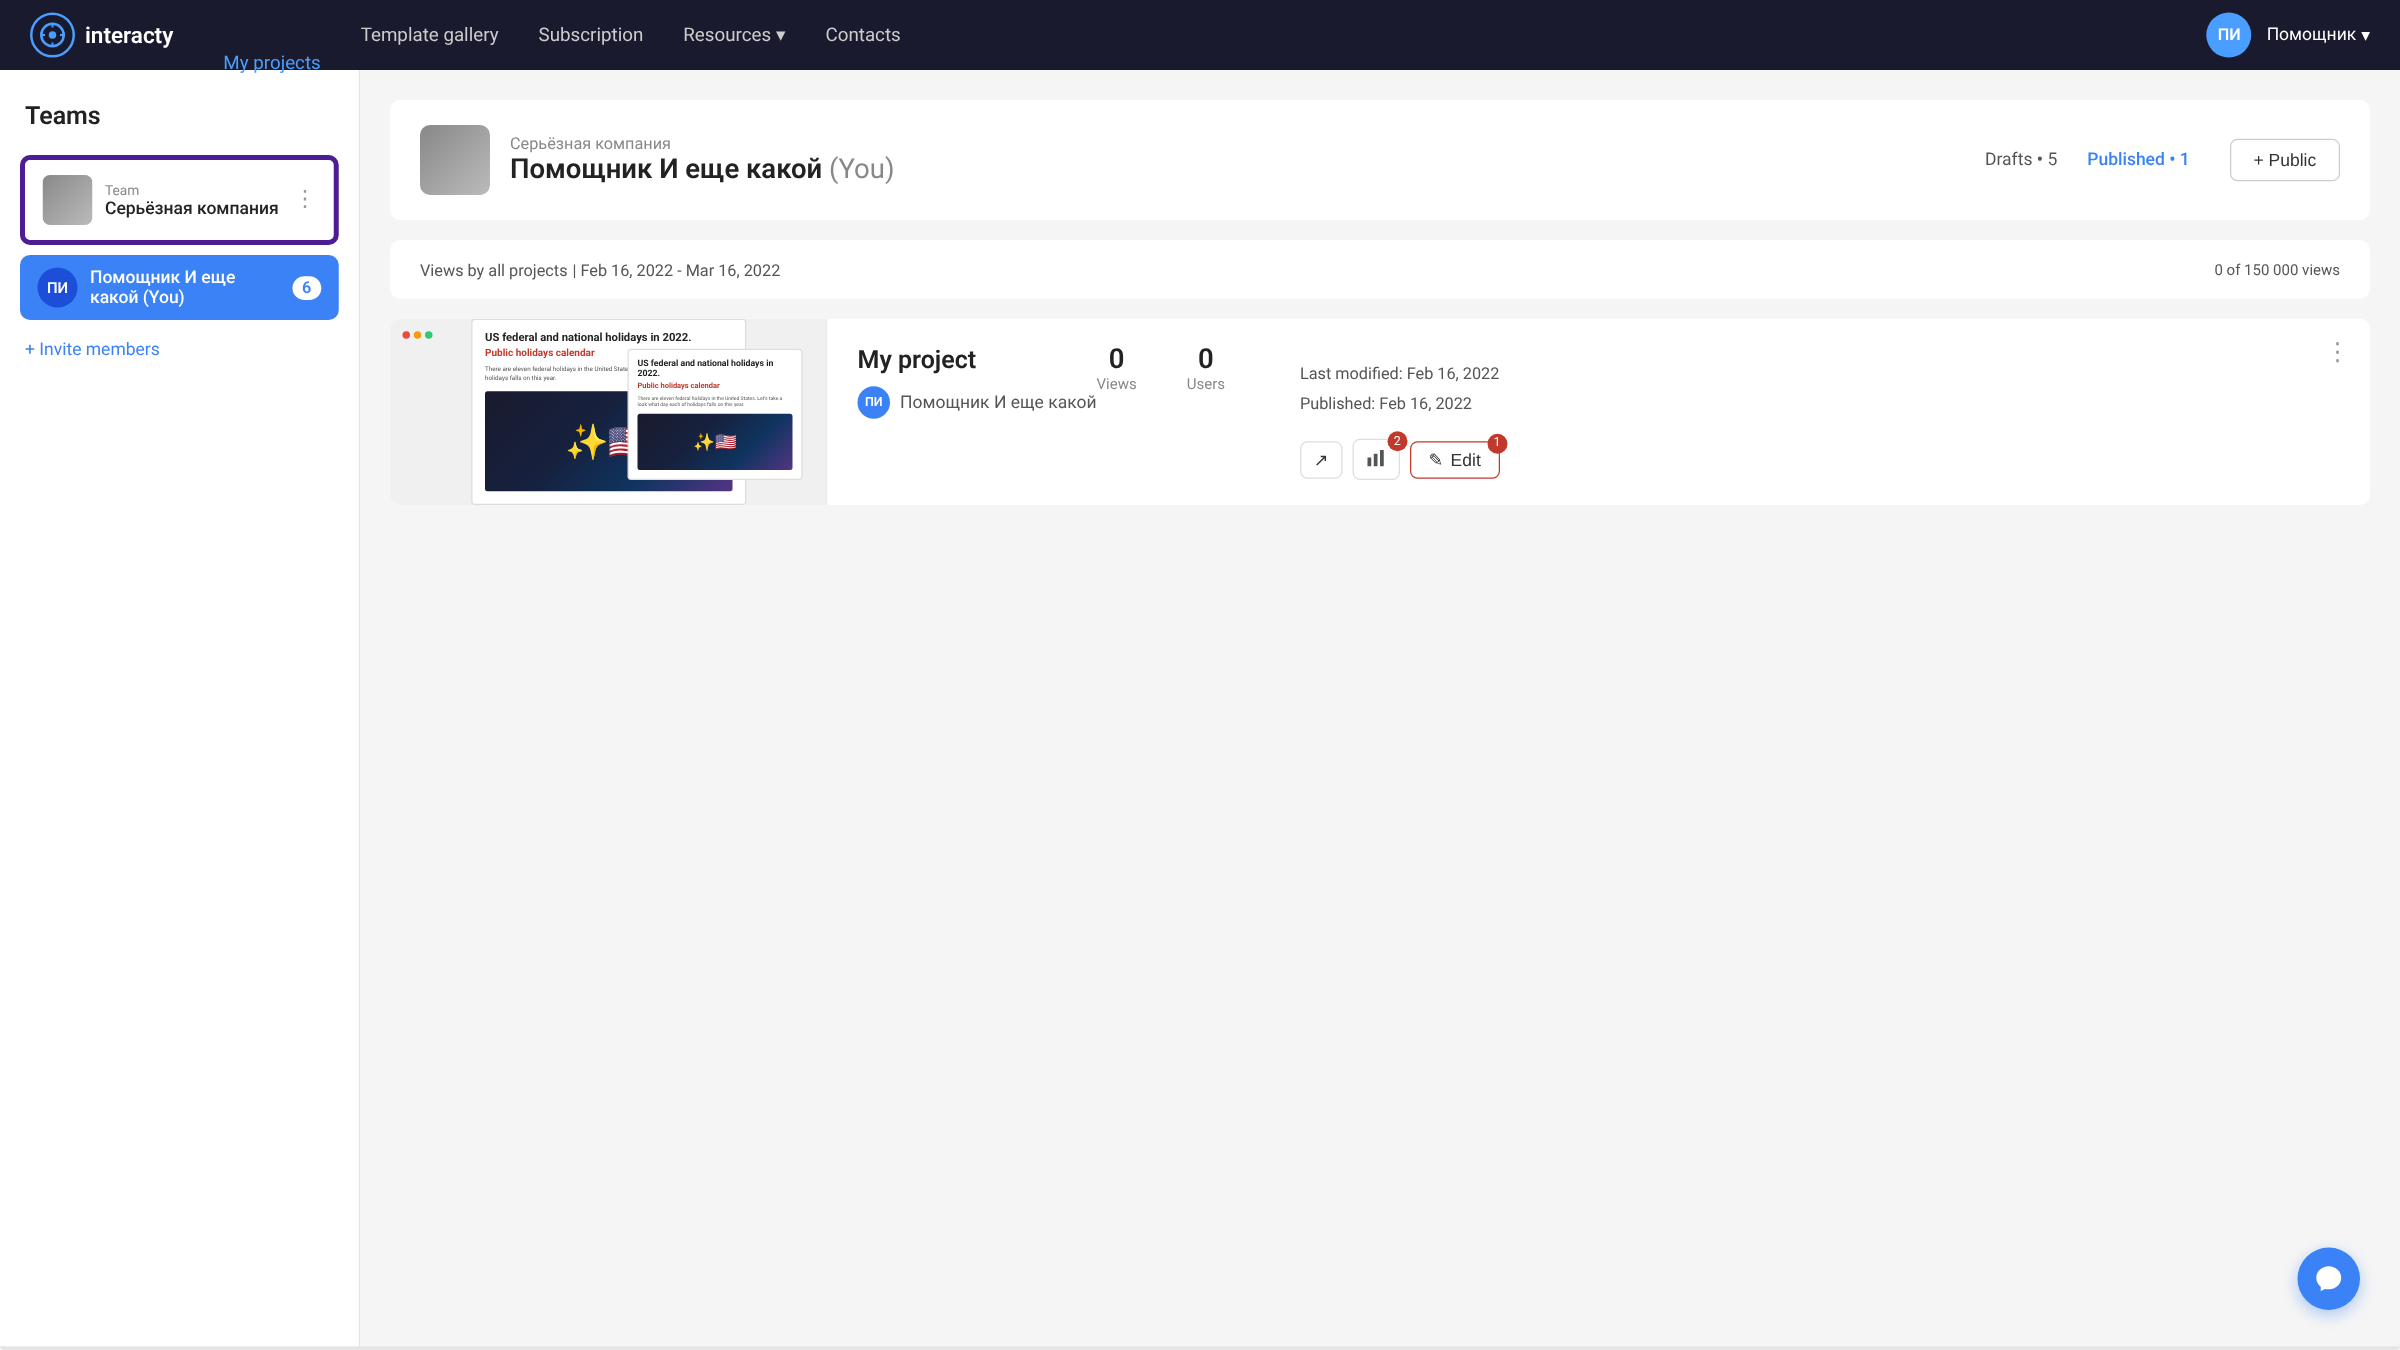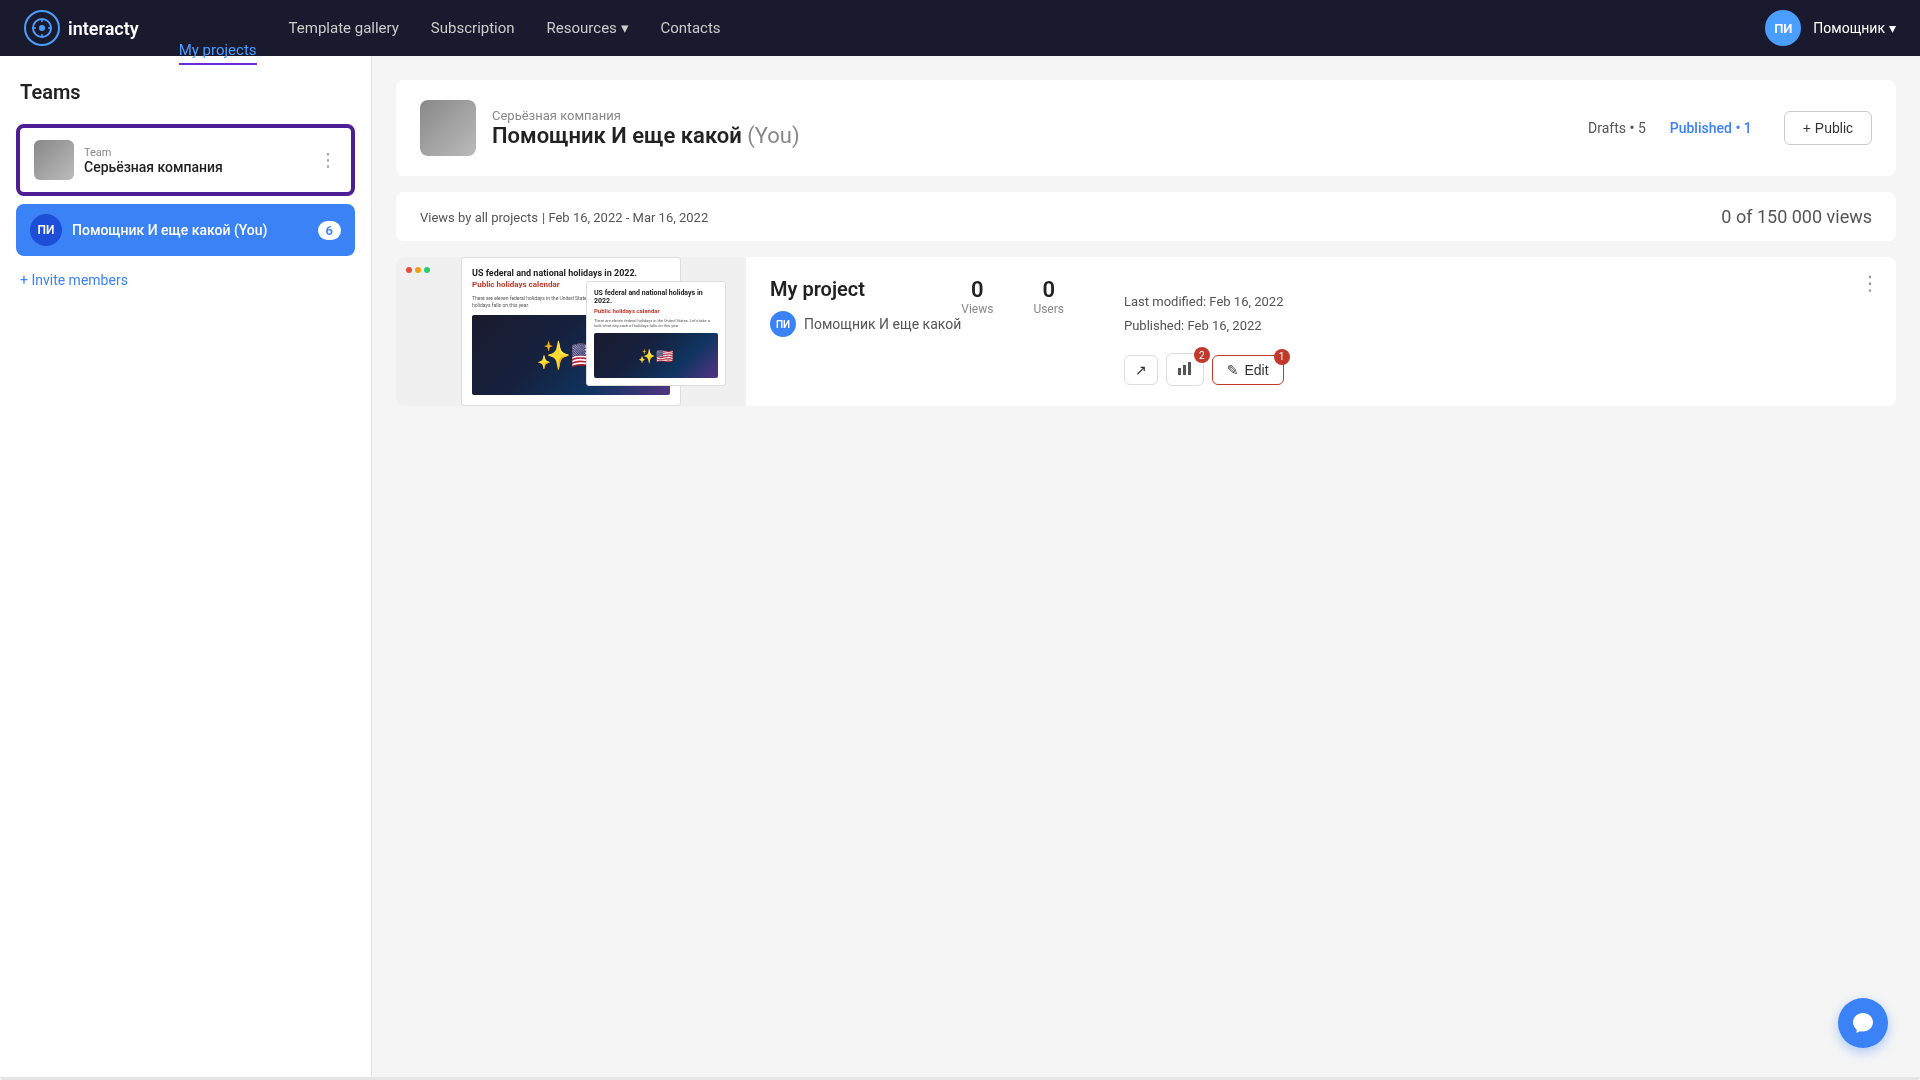--- a/index.html
+++ b/index.html
@@ -41,21 +41,21 @@
     }
     .nav-link {
       color: #ccc;
       text-decoration: none;
       font-size: 15px;
       cursor: pointer;
       padding: 4px 0;
     }
     .nav-link.active {
       color: #4a9eff;
-      border-bottom: 2px solid #6d28d9;
+      border-bottom: 2px solid #ffffff;
       margin-top: 46px;
     }
     .nav-link-dropdown {
       display: flex;
       align-items: center;
       gap: 4px;
     }
     .navbar-right {
       margin-left: auto;
       display: flex;
@@ -85,21 +85,21 @@
 
     
     .main-layout {
       display: flex;
       margin-top: 56px;
       min-height: calc(100vh - 56px);
     }
 
     
     .sidebar {
-      width: 372px;
+      width: 288px;
       background: #fff;
       border-right: 1px solid #e5e5e5;
       padding: 24px 16px;
       flex-shrink: 0;
     }
     .sidebar-title {
       font-size: 20px;
       font-weight: 600;
       color: #222;
       margin-bottom: 20px;
@@ -279,21 +279,21 @@
       margin-bottom: 16px;
       display: flex;
       align-items: center;
       justify-content: space-between;
     }
     .views-label {
       font-size: 13px;
       color: #555;
     }
     .views-count {
-      font-size: 18px;
+      font-size: 12px;
       color: #555;
     }
 
     
     .project-card {
       background: #fff;
       border-radius: 8px;
       overflow: hidden;
       display: flex;
       align-items: stretch;

